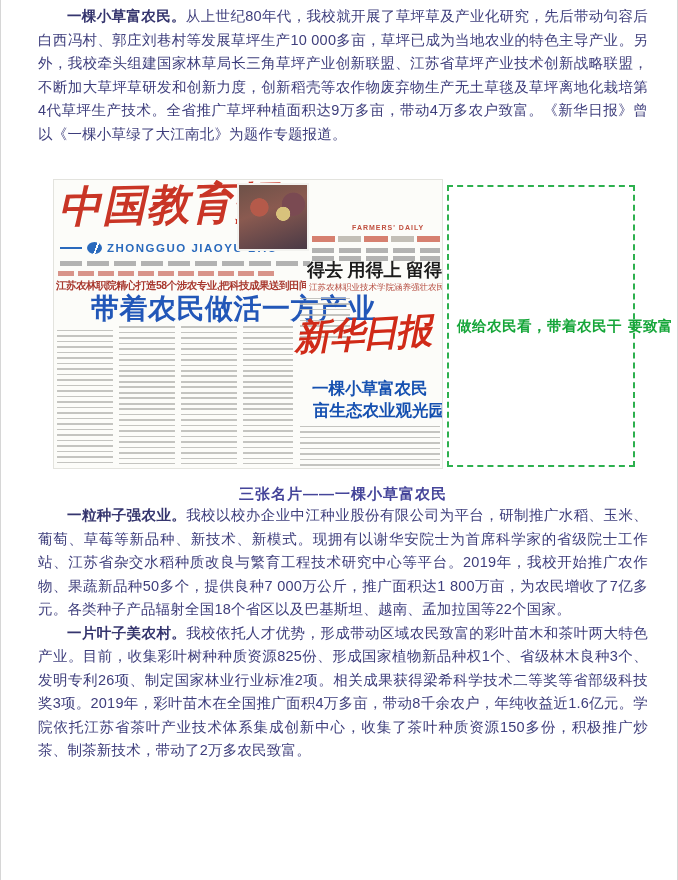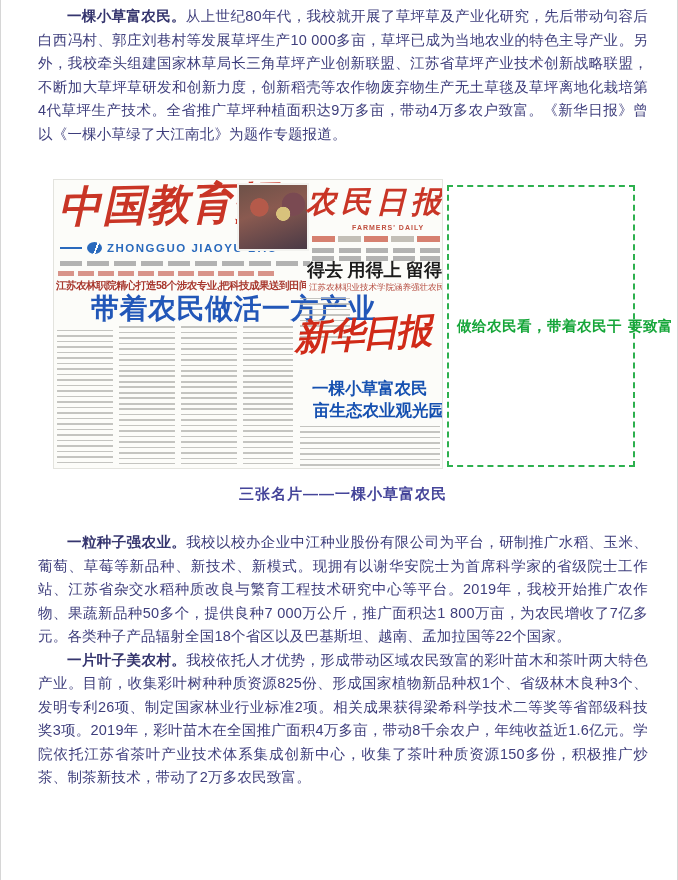--- a/index.html
+++ b/index.html
@@ -145,42 +145,41 @@
     line-height: 22px;
   }
 
   .fig-caption {
     margin-top: 14px;
     text-align: center;
     font-size: 15px; font-weight: bold;
     color: #45459a; letter-spacing: 1px;
   }
 
-  .para-2 { margin-top: 27px; }
+  .para-2 { }
 </style>
 </head>
 <body>
 
 <div class="page">
 
   <p class="para"><span class="lead">一棵小草富农民。</span><span>从上世纪80年代，我校就开展了草坪草及产业化研究，先后带动句容后白西冯村、郭庄刘巷村等发展草坪生产10 000多亩，草坪已成为当地农业的特色主导产业。另外，我校牵头组建国家林草局长三角草坪产业创新联盟、江苏省草坪产业技术创新战略联盟，不断加大草坪草研发和创新力度，创新稻壳等农作物废弃物生产无土草毯及草坪离地化栽培第4代草坪生产技术。全省推广草坪种植面积达9万多亩，带动4万多农户致富。《新华日报》曾以《一棵小草绿了大江南北》为题作专题报道。</span></p>
 
   <div class="collage">
 
     <div class="np">
       <div class="edu-mast">中国教育报</div>
       <div class="edu-logo">
           <span class="logo-badge"></span>
           <span>ZHONGGUO JIAOYU BAO</span>
         </div>
       <div class="tinyline tl-edu"></div>
       <div class="redline"></div>
       <div class="inset-photo"></div>
 
-      <div class="farmers-mast">农民日报</div>
       <div class="farmers-sub">FARMERS' DAILY</div>
       <div class="fbars">
           <div></div>
           <div></div>
           <div></div>
           <div></div>
           <div></div>
         </div>
       <div class="tinyline tl-farm1"></div>
       <div class="tinyline tl-farm2"></div>

